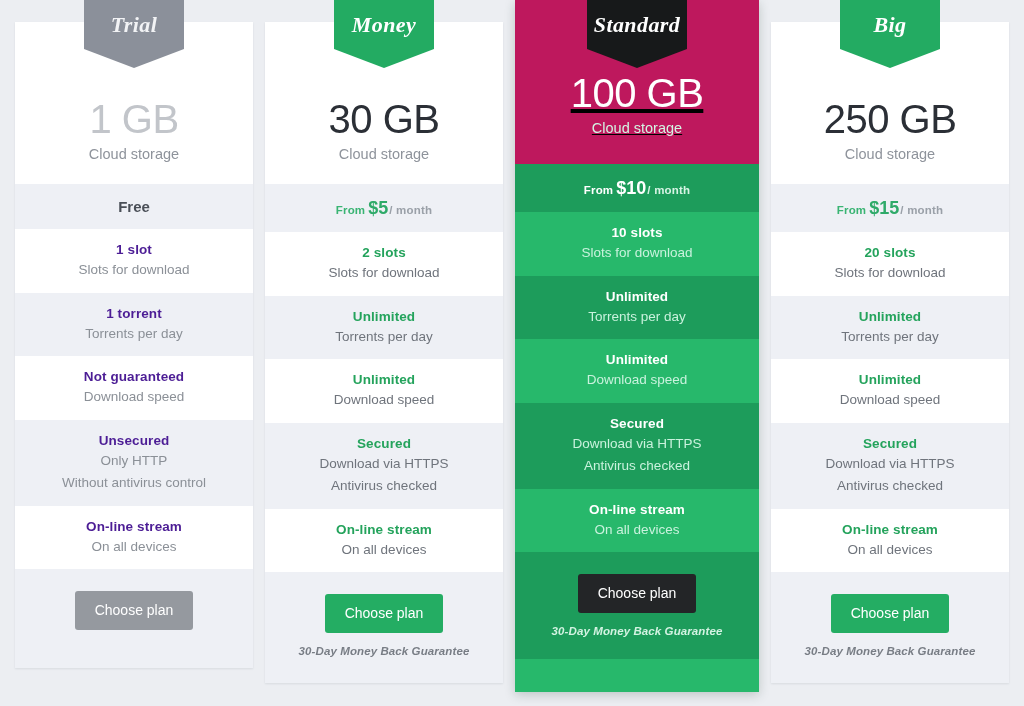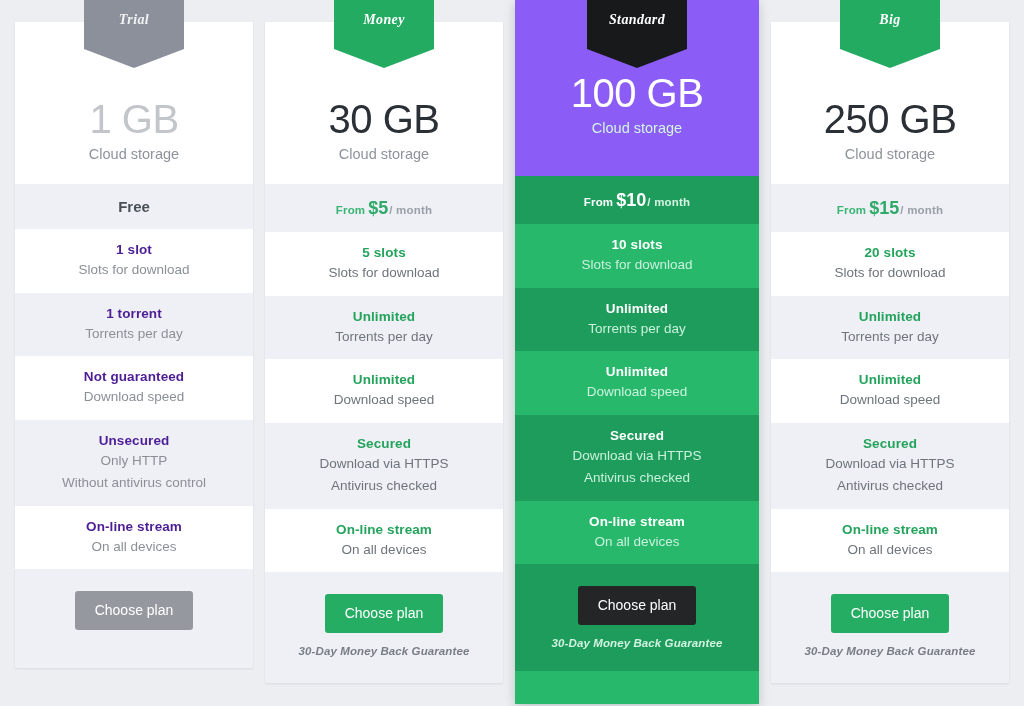--- a/index.html
+++ b/index.html
@@ -24,21 +24,21 @@
     width: 238px;
     background: #ffffff;
     position: relative;
     box-shadow: 0 1px 2px rgba(40,50,70,.10);
     display: flex;
     flex-direction: column;
   }
   .card.featured {
     width: 244px;
     margin-top: -22px;
-    background: #8b5cf6;
+    background: #be185d;
     box-shadow: 0 3px 10px rgba(30,60,45,.22);
     z-index: 5;
     justify-content: flex-end;
   }
 
   
   .ribbon-wrap {
     position: absolute;
     top: -22px;
     left: 0; right: 0;
@@ -53,34 +53,34 @@
     height: 68px;
     display: flex;
     align-items: flex-start;
     justify-content: center;
     padding-top: 12px;
     -webkit-clip-path: polygon(0 0, 100% 0, 100% 72%, 50% 100%, 0 72%);
     clip-path: polygon(0 0, 100% 0, 100% 72%, 50% 100%, 0 72%);
     font-family: "Liberation Serif", serif;
     font-style: italic;
     font-weight: bold;
-    font-size: 14px;
+    font-size: 22px;
     letter-spacing: .4px;
   }
   .ribbon.gray  { background: #8b909a; color: #f2f3f5; }
   .ribbon.green { background: #23ab62; color: #ffffff; }
   .ribbon.black { background: #17191a; color: #ffffff; }
 
   
   .head {
     padding: 76px 10px 22px;
     text-align: center;
     background: #ffffff;
   }
-  .card.featured .head { background: transparent; padding: 72px 10px 40px; }
+  .card.featured .head { background: transparent; padding: 72px 10px 28px; text-decoration: underline; }
   .gb {
     font-size: 40px;
     font-weight: normal;
     line-height: 1.05;
     color: #2b2f36;
     letter-spacing: -.5px;
   }
   .card.trial .gb { color: #c2c5ca; }
   .card.featured .gb { color: #ffffff; }
   .gb-sub {
@@ -222,21 +222,21 @@
     <div class="card">
       <div class="ribbon-wrap">
         <div class="ribbon green">Money</div>
       </div>
       <div class="head">
         <div class="gb">30 GB</div>
         <div class="gb-sub">Cloud storage</div>
       </div>
       <div class="row odd price-row"><span class="price-from">From</span><span class="price-amt">$5</span><span class="price-per">/ month</span></div>
       <div class="row even">
-        <div class="rv">5 slots</div>
+        <div class="rv">2 slots</div>
         <div class="rd">Slots for download</div>
       </div>
       <div class="row odd">
         <div class="rv">Unlimited</div>
         <div class="rd">Torrents per day</div>
       </div>
       <div class="row even">
         <div class="rv">Unlimited</div>
         <div class="rd">Download speed</div>
       </div>

